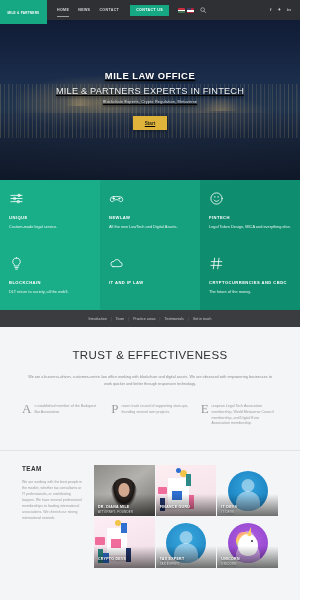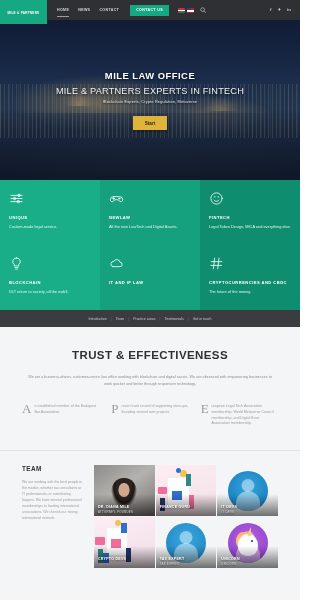--- a/index.html
+++ b/index.html
@@ -80,21 +80,21 @@
     background: radial-gradient(ellipse at 50% 100%, rgba(235,200,135,.55), transparent 72%);
   }
   .hero-dome2 {
     position:absolute; left:68%; top:48%; width:34px; height:14px;
     background: radial-gradient(ellipse at 50% 100%, rgba(230,195,130,.45), transparent 72%);
   }
   .hero-overlay { position:absolute; inset:0; background: rgba(10,18,32,.30); }
   .hero-content {
     position: absolute; inset: 0; display: flex; flex-direction: column;
     align-items: center; justify-content: flex-start; padding-top: 50px;
-    text-align: center; z-index: 3;
+    text-align: center; z-index: 3; text-decoration: underline;
   }
   .hero-title {
     color: #fff; font-size: 9.4px; font-weight: bold; letter-spacing: .5px;
     text-shadow: 0 1px 3px rgba(0,0,0,.7); white-space: nowrap;
   }
   .hero-sub {
     color: #eef1f4; font-size: 9.2px; font-weight: normal; letter-spacing: .2px;
     margin-top: 5px; text-shadow: 0 1px 3px rgba(0,0,0,.75); white-space: nowrap;
   }
   .hero-tag {
@@ -134,21 +134,21 @@
     color: #c6c8ca; font-size: 3.5px; text-decoration: none; white-space: nowrap;
   }
   .secnav .sep { color: #6e7073; font-size: 3.5px; }
 
   
   .trust {
     position: absolute; top: 327px; left: 0; right: 0; height: 123px;
     background: #f4f5f6; padding: 22px 22px 0 22px;
   }
   .trust-title {
-    text-align: center; color: #2f3133; font-size: 11.5px; font-weight: bold;
+    text-align: center; color: #2f3133; font-size: 11.5px; font-weight: normal;
     letter-spacing: .4px; margin-bottom: 13px;
   }
   .trust-lead {
     text-align: center; color: #8b8d90; font-size: 3.75px; line-height: 1.75;
     max-width: 250px; margin: 0 auto 16px auto;
   }
   .cols { display: grid; grid-template-columns: repeat(3,1fr); gap: 12px; }
   .col { display: flex; gap: 3px; }
   .dropcap {
     font-family: "Liberation Serif", serif; font-size: 13px; color: #9a9c9f;

